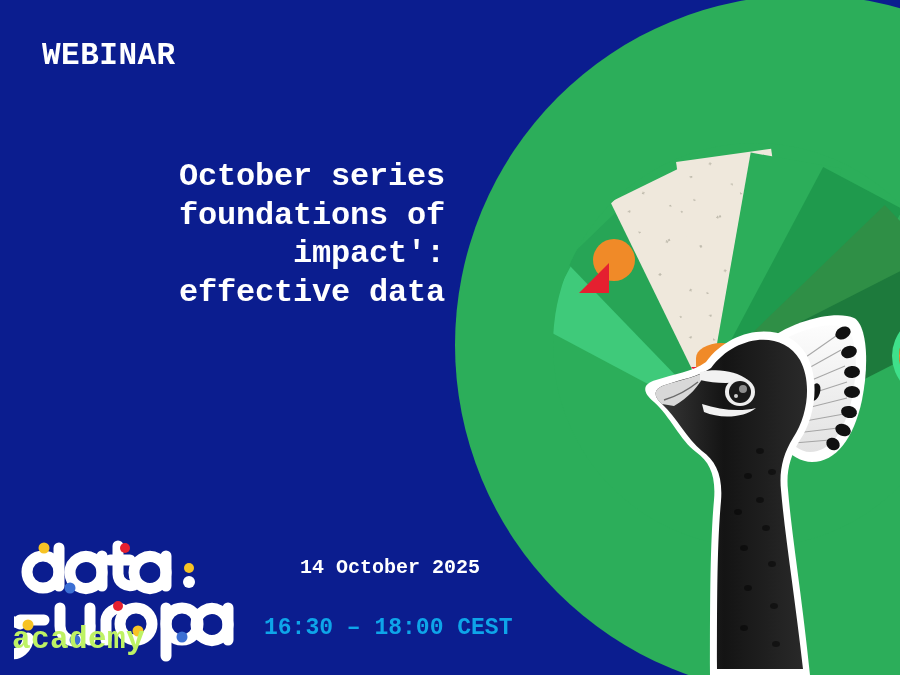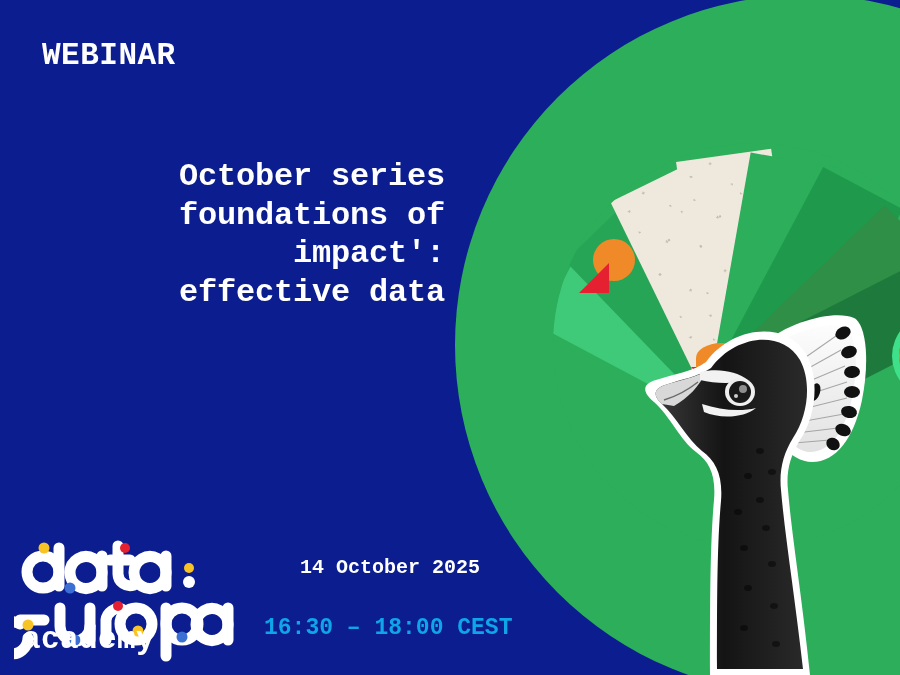--- a/index.html
+++ b/index.html
@@ -147,23 +147,23 @@
   .logo {
     position: absolute;
     left: 14px;
     top: 532px;
     width: 220px;
     height: 130px;
   }
   .logo svg { display: block; width: 100%; height: 100%; }
   .logo-academy {
     position: absolute;
-    left: 22px;
+    left: 12px;
     top: 622px;
-    color: #ffffff;
+    color: #bef264;
     font-size: 31px;
     font-weight: bold;
     letter-spacing: .4px;
   }
 </style>
 </head>
 <body>
 
 <div id="poster">
 

